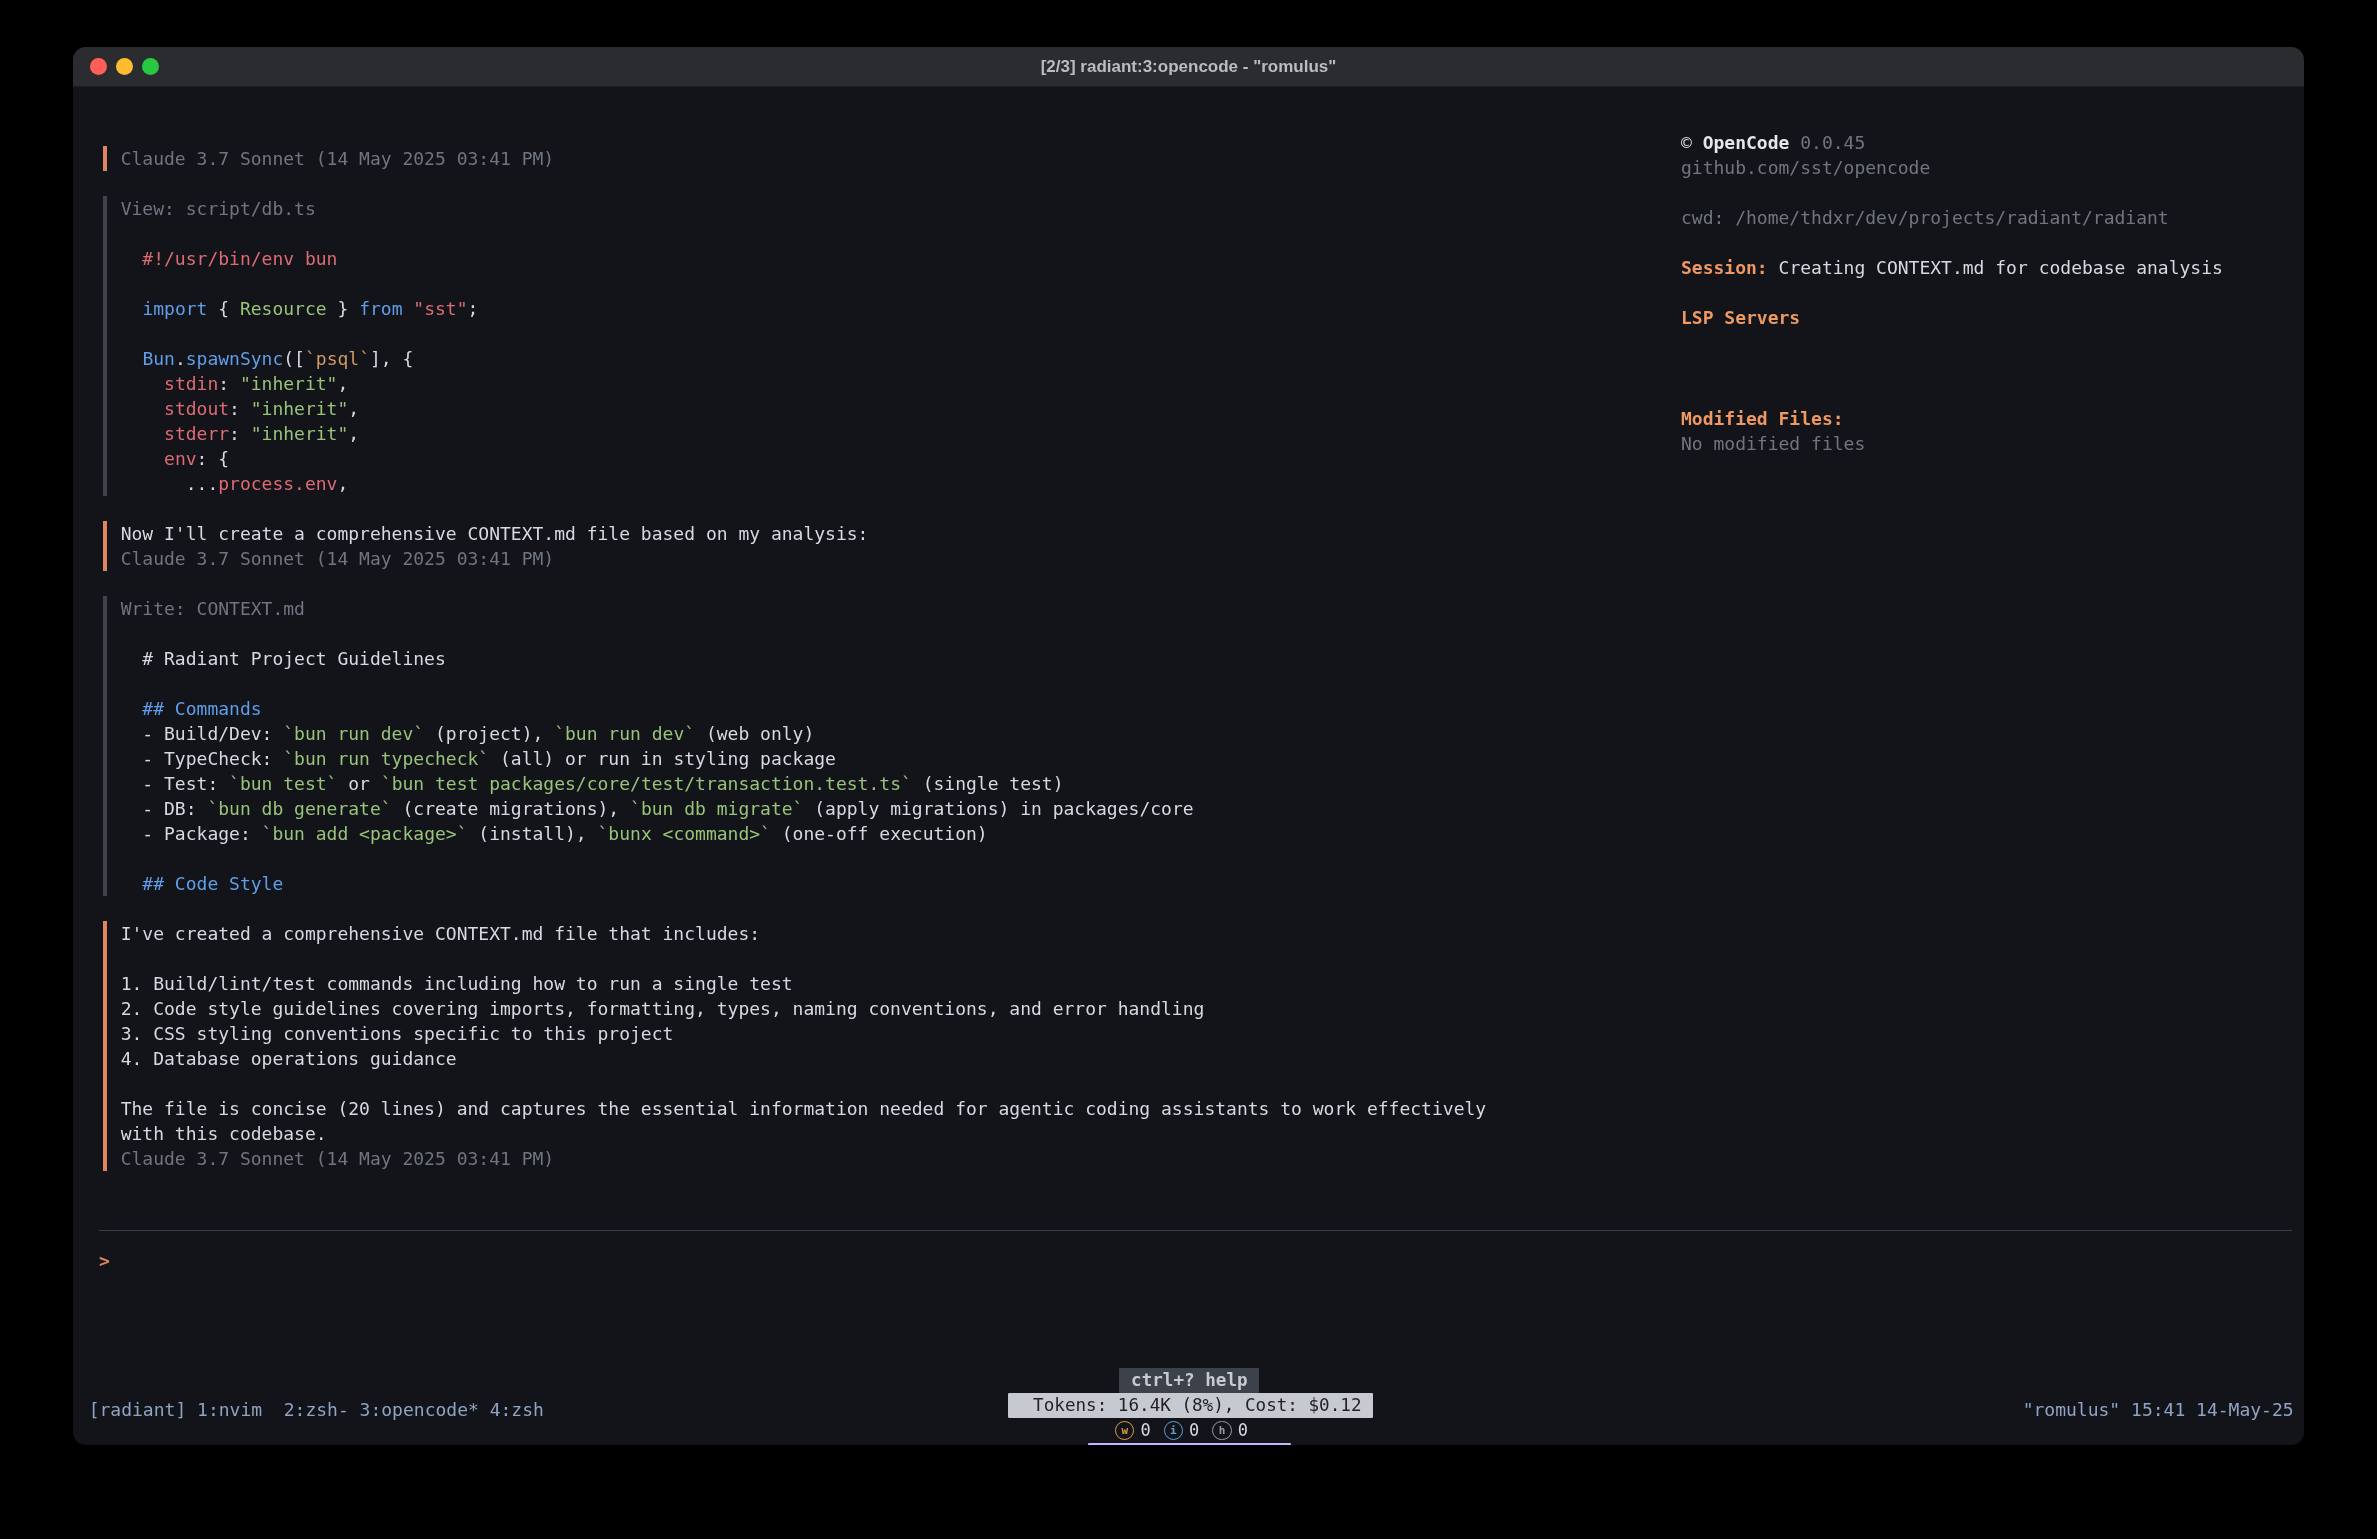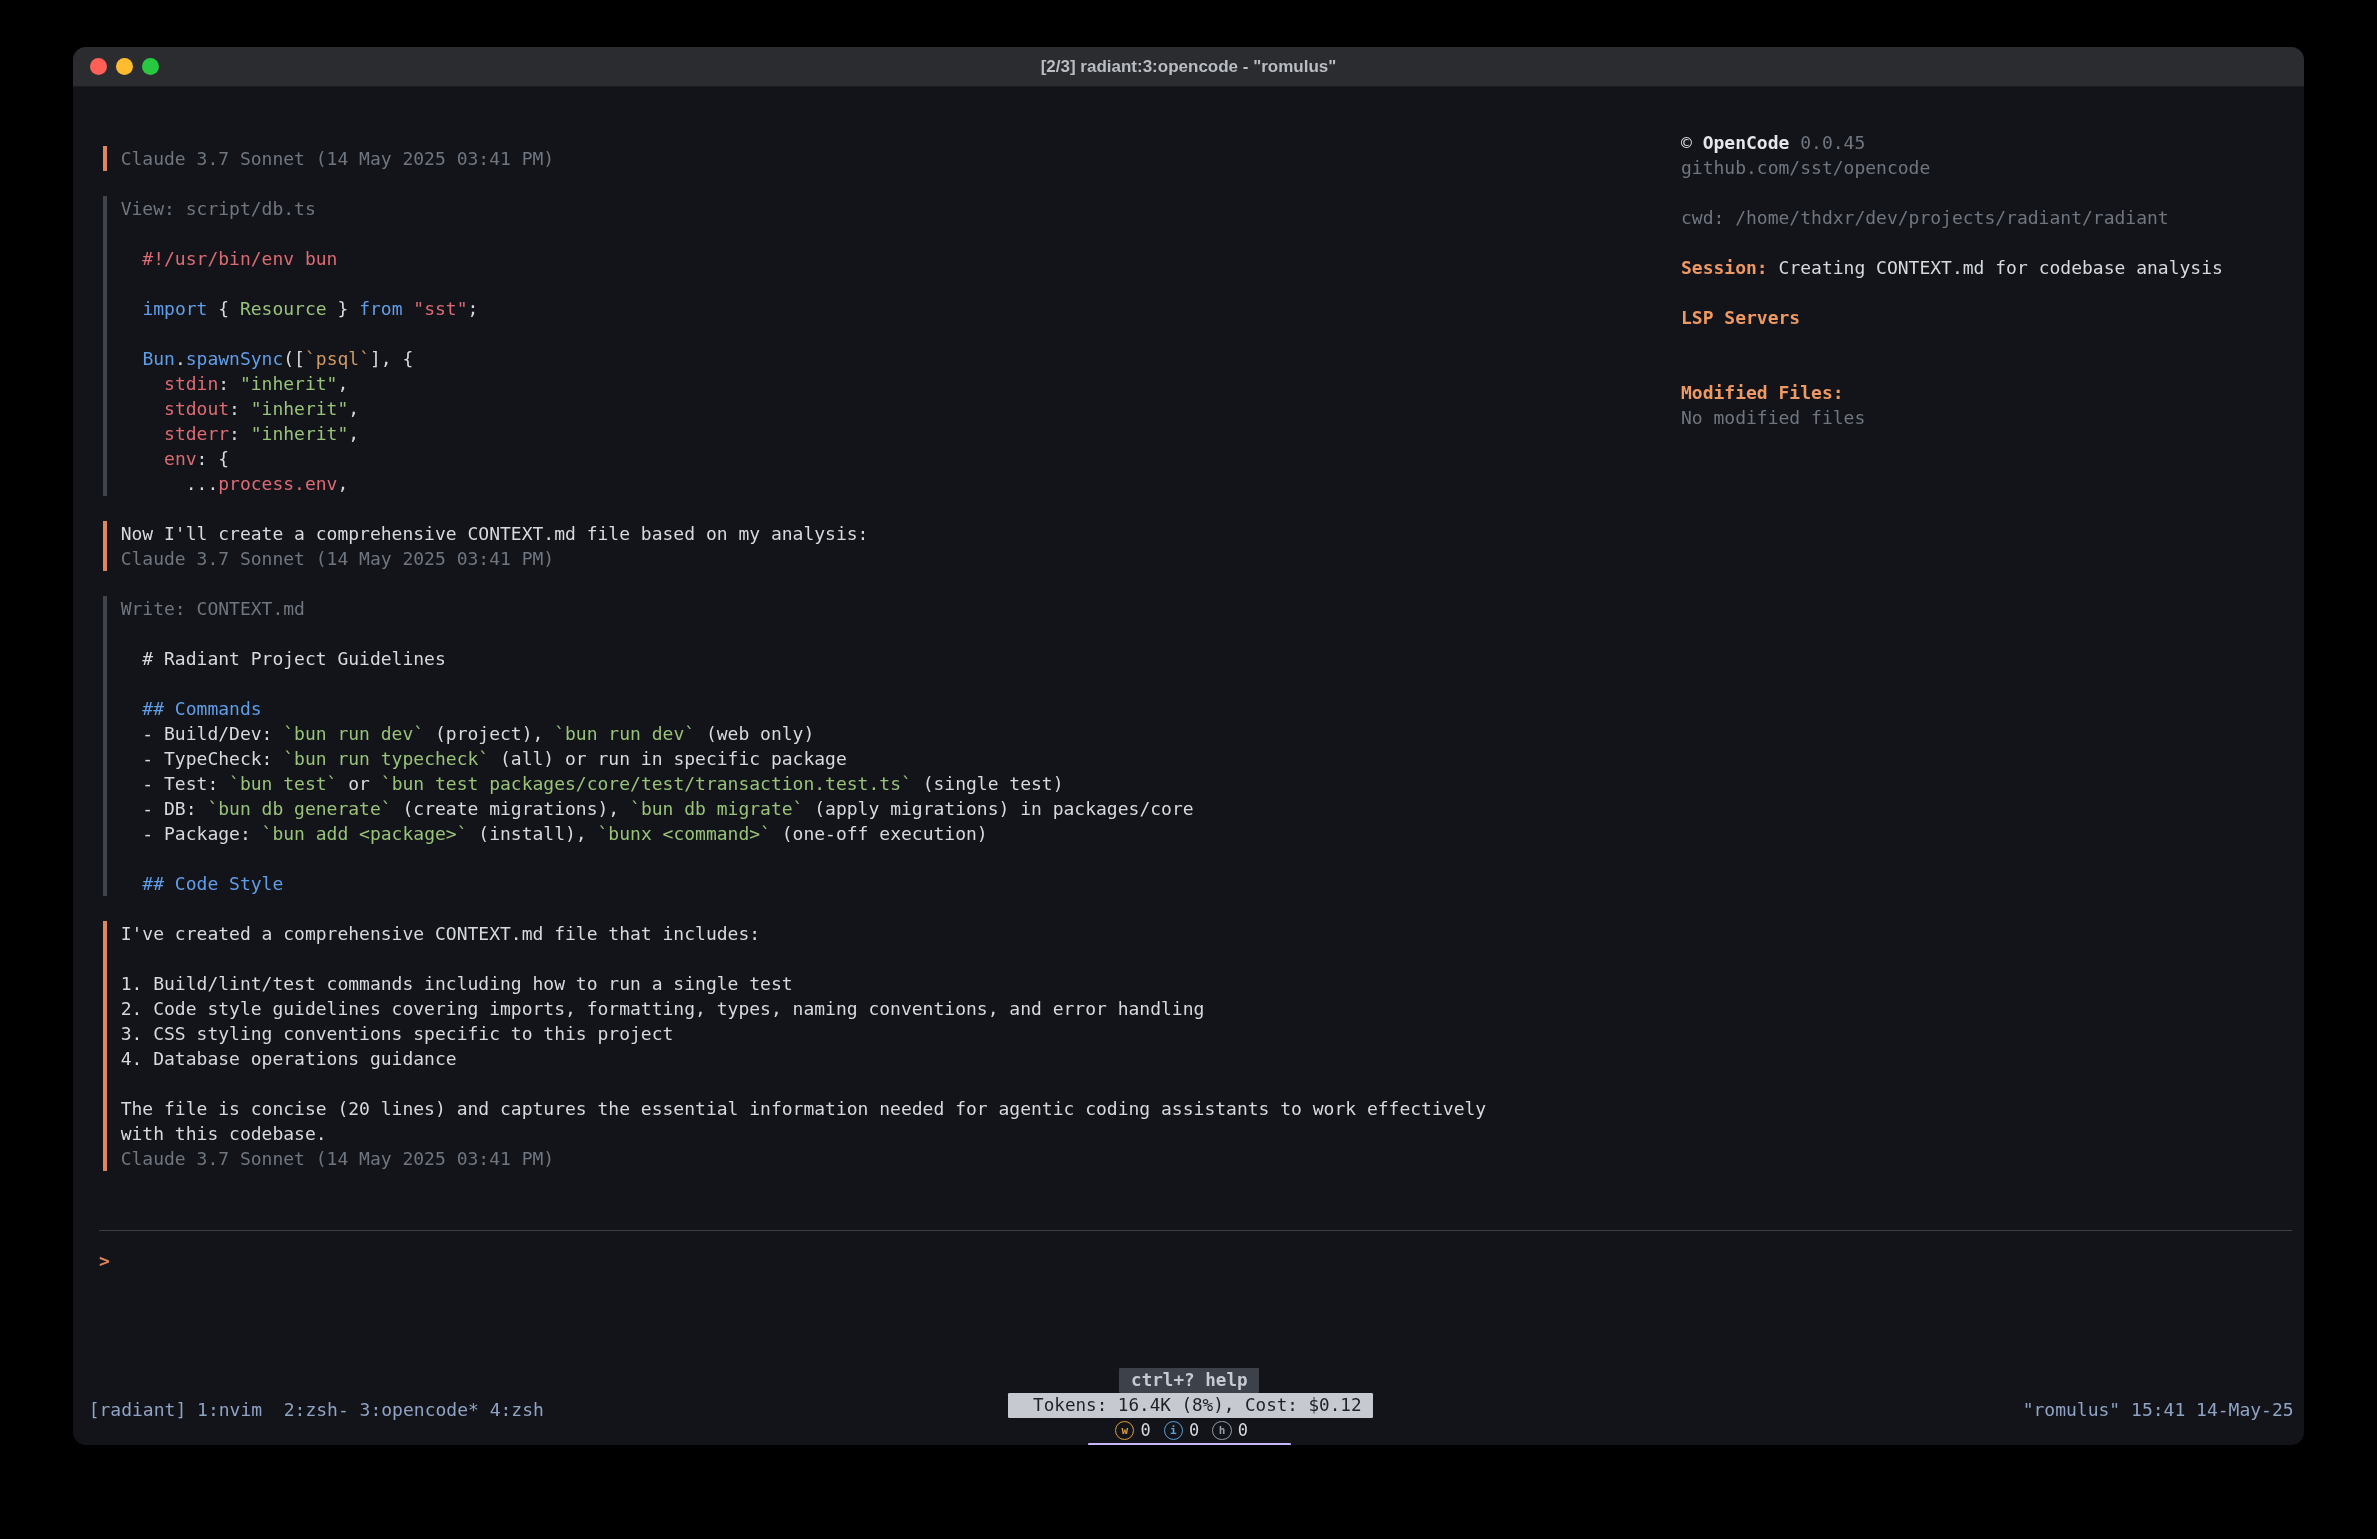--- a/index.html
+++ b/index.html
@@ -33,21 +33,21 @@
   .seg-orange { color:#d19a66; }
   .seg-boldlight { color:#dde1e6; font-weight:700; }
 
   .hint { position:absolute; left:26px; top:1114px; white-space:pre; }
   .input-area { position:absolute; left:26px; right:11.7px; top:1143px; border-top:0.7px solid #3a3e46; padding-top:17px; }
   .prompt { color:#e0855c; font-weight:700; }
 
   
   .sidebar { position:absolute; left:1608px; top:43px; width:542px; line-height:25px; }
   .sb-row { margin-top:0; }
-  .mt1 { margin-top:25px; } .mt2 { margin-top:50px; }
+  .mt1 { margin-top:25px; } .mt2 { margin-top:76px; }
   .sb-bold { color:#e4e7eb; font-weight:700; }
   .sb-orange { color:#ee9862; font-weight:700; }
 
   
   .statusbar { position:absolute; left:11.7px; right:10px; top:1281px; height:27px; display:flex; align-items:center; font-size:17.6px;flex-direction:column; }
   .chip { height:27px; display:inline-flex; align-items:center; padding:0 11.7px; border-radius:1.3px; }
   .chip.help { background:#3d4149; color:#c6cad1; font-weight:700; }
   .chip.tokens { background:#c6c9cf; color:#1f2126; margin-left:2.6px;padding-left:25px; }
   .sb-spacer { flex:1; }
   .diags { display:flex; align-items:center; gap:13px; margin-right:15.7px; }
@@ -105,21 +105,21 @@
         </div>
 
         <div class="block tool">
           <div class="tline gray">Write: CONTEXT.md</div>
           <div>
               <div class="tline">&nbsp;</div>
               <div class="tline"><span class="seg-plain">  # Radiant Project Guidelines</span></div>
               <div class="tline">&nbsp;</div>
               <div class="tline"><span class="seg-blue">  ## Commands</span></div>
               <div class="tline"><span class="seg-plain">  - Build/Dev: </span><span class="seg-green">`bun run dev`</span><span class="seg-plain"> (project), </span><span class="seg-green">`bun run dev`</span><span class="seg-plain"> (web only)</span></div>
-              <div class="tline"><span class="seg-plain">  - TypeCheck: </span><span class="seg-green">`bun run typecheck`</span><span class="seg-plain"> (all) or run in specific package</span></div>
+              <div class="tline"><span class="seg-plain">  - TypeCheck: </span><span class="seg-green">`bun run typecheck`</span><span class="seg-plain"> (all) or run in styling package</span></div>
               <div class="tline"><span class="seg-plain">  - Test: </span><span class="seg-green">`bun test`</span><span class="seg-plain"> or </span><span class="seg-green">`bun test packages/core/test/transaction.test.ts`</span><span class="seg-plain"> (single test)</span></div>
               <div class="tline"><span class="seg-plain">  - DB: </span><span class="seg-green">`bun db generate`</span><span class="seg-plain"> (create migrations), </span><span class="seg-green">`bun db migrate`</span><span class="seg-plain"> (apply migrations) in packages/core</span></div>
               <div class="tline"><span class="seg-plain">  - Package: </span><span class="seg-green">`bun add &lt;package&gt;`</span><span class="seg-plain"> (install), </span><span class="seg-green">`bunx &lt;command&gt;`</span><span class="seg-plain"> (one-off execution)</span></div>
               <div class="tline">&nbsp;</div>
               <div class="tline"><span class="seg-blue">  ## Code Style</span></div>
             </div>
         </div>
 
         <div class="block msg">
           <div>

